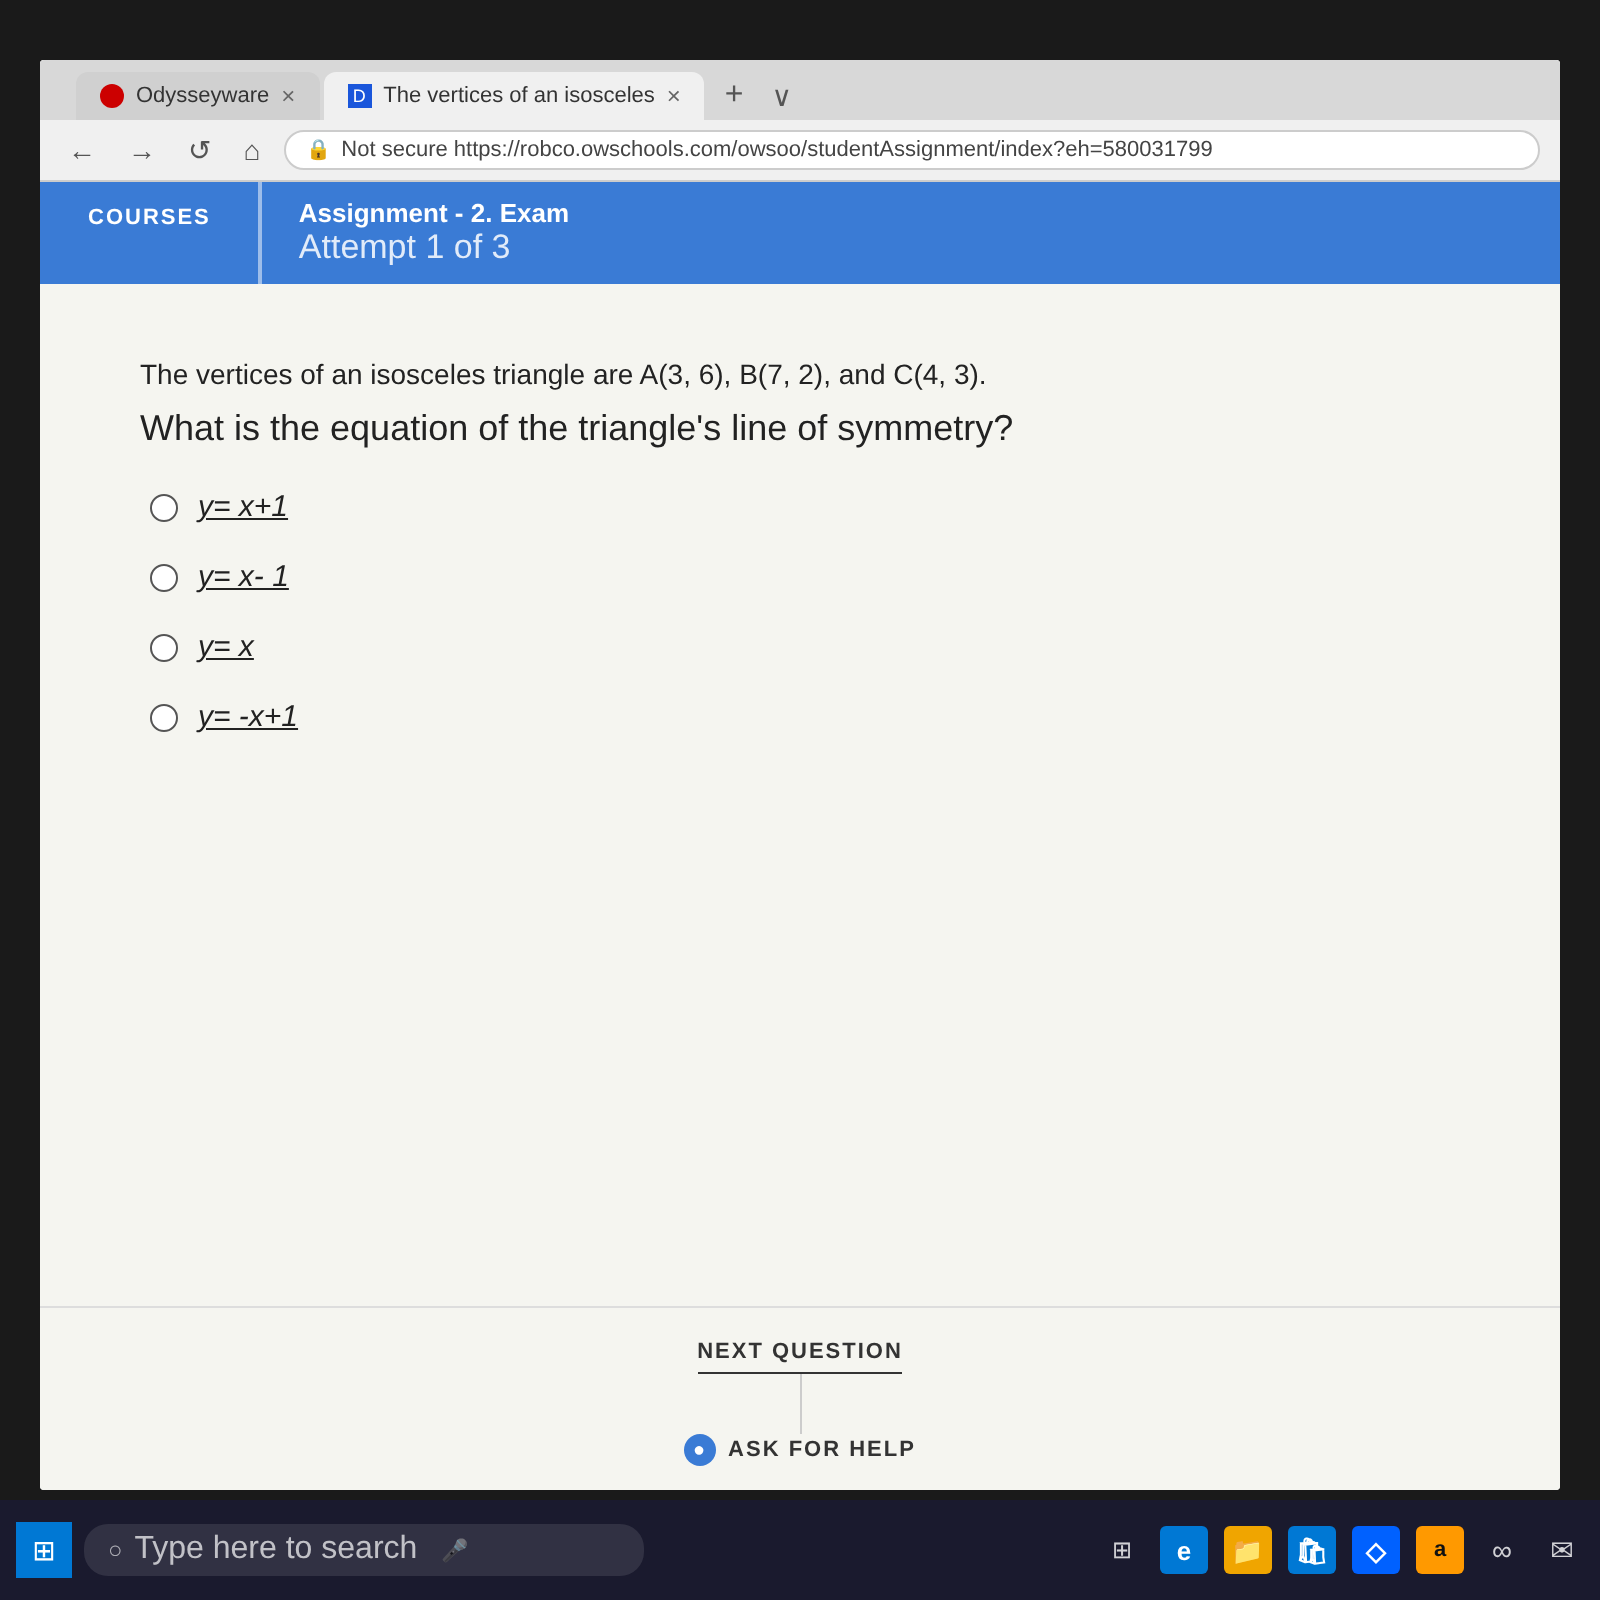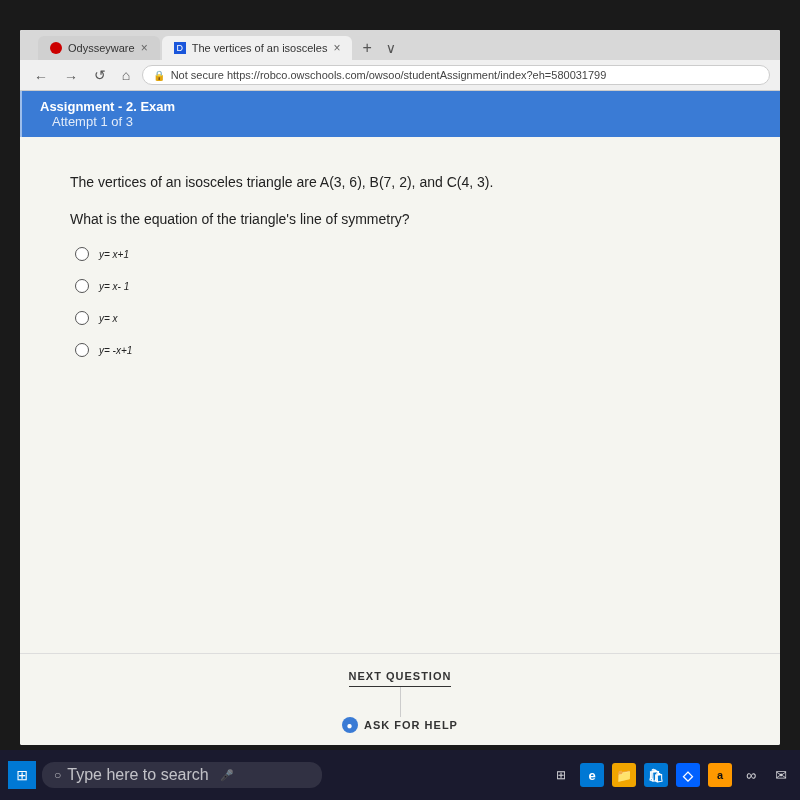--- a/index.html
+++ b/index.html
@@ -157,41 +157,40 @@
     }
 
     .assignment-title {
       color: white;
       font-size: 13px;
       font-weight: bold;
     }
 
     .assignment-subtitle {
       color: rgba(255,255,255,0.85);
-      font-size: 13px;
-      margin-left: 12px;
+      font-size: 17px;
     }
 
     
     .main-content {
       flex: 1;
       background: #f5f5f0;
       padding: 35px 50px 20px;
       overflow-y: auto;
     }
 
     .question-text {
       font-size: 14px;
       color: #222;
-      margin-bottom: 18px;
+      margin-bottom: 6px;
       line-height: 1.5;
     }
 
     .question-prompt {
-      font-size: 14px;
+      font-size: 18px;
       color: #222;
       margin-bottom: 20px;
     }
 
     .options-list {
       display: flex;
       flex-direction: column;
       gap: 18px;
       margin-bottom: 40px;
       margin-left: 5px;
@@ -207,23 +206,24 @@
     .option-radio {
       width: 14px;
       height: 14px;
       border-radius: 50%;
       border: 1.5px solid #555;
       background: white;
       flex-shrink: 0;
     }
 
     .option-label {
-      font-size: 10px;
+      font-size: 15px;
       color: #222;
       font-style: italic;
+      text-decoration: underline;
     }
 
     
     .bottom-bar {
       background: #f5f5f0;
       border-top: 1px solid #ddd;
       display: flex;
       align-items: center;
       padding: 12px 50px;
       flex-shrink: 0;
@@ -380,20 +380,21 @@
       <span class="nav-btn">↺</span>
       <span class="nav-btn">⌂</span>
       <div class="url-bar">
         <span class="url-lock">🔒</span>
         <span style="font-size:11px; color:#444;">Not secure  https://robco.owschools.com/owsoo/studentAssignment/index?eh=580031799</span>
       </div>
     </div>
   </div>
 
   <div class="app-header">
+    <div class="nav-link">COURSES</div>
     <div class="assignment-info">
       <span class="assignment-title">Assignment  - 2. Exam</span>
       <span class="assignment-subtitle">Attempt 1 of 3</span>
     </div>
   </div>
 
   <div class="main-content">
     <p class="question-text">The vertices of an isosceles triangle are A(3, 6), B(7, 2), and C(4, 3).</p>
     <p class="question-prompt">What is the equation of the triangle's line of symmetry?</p>
 

